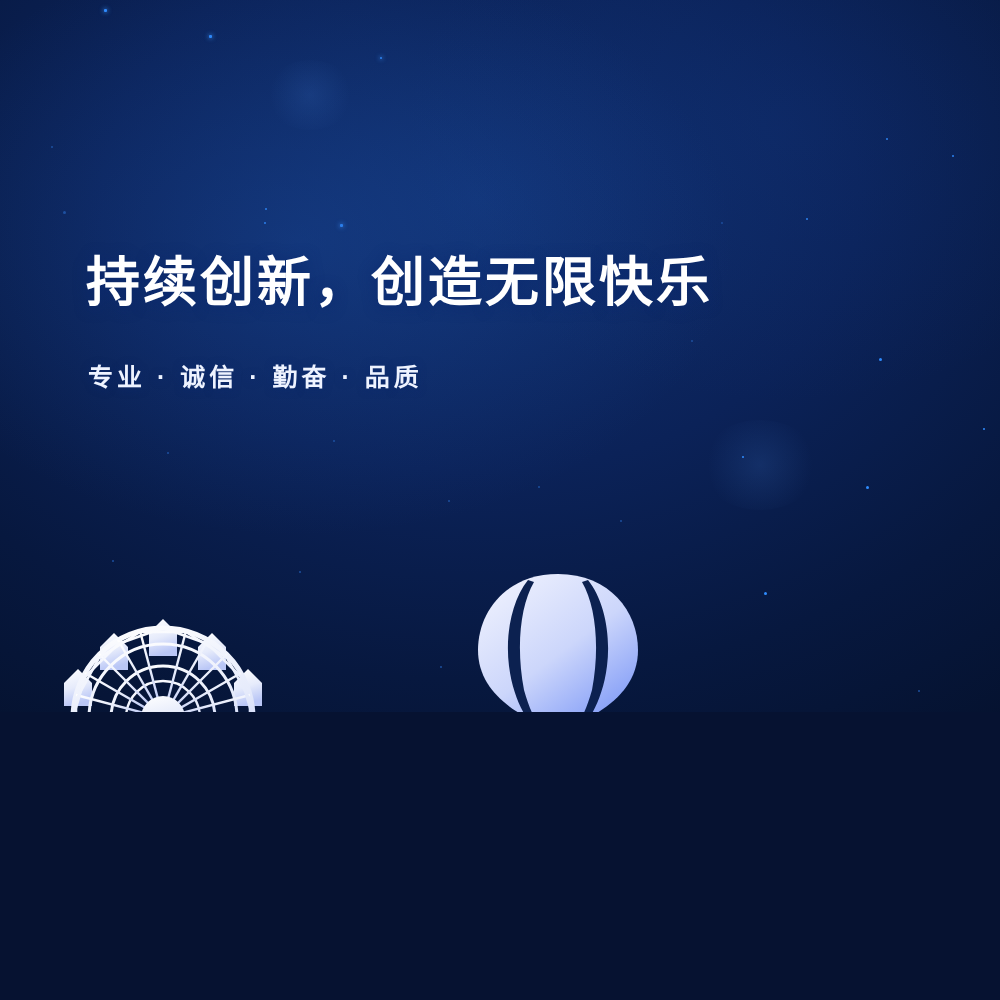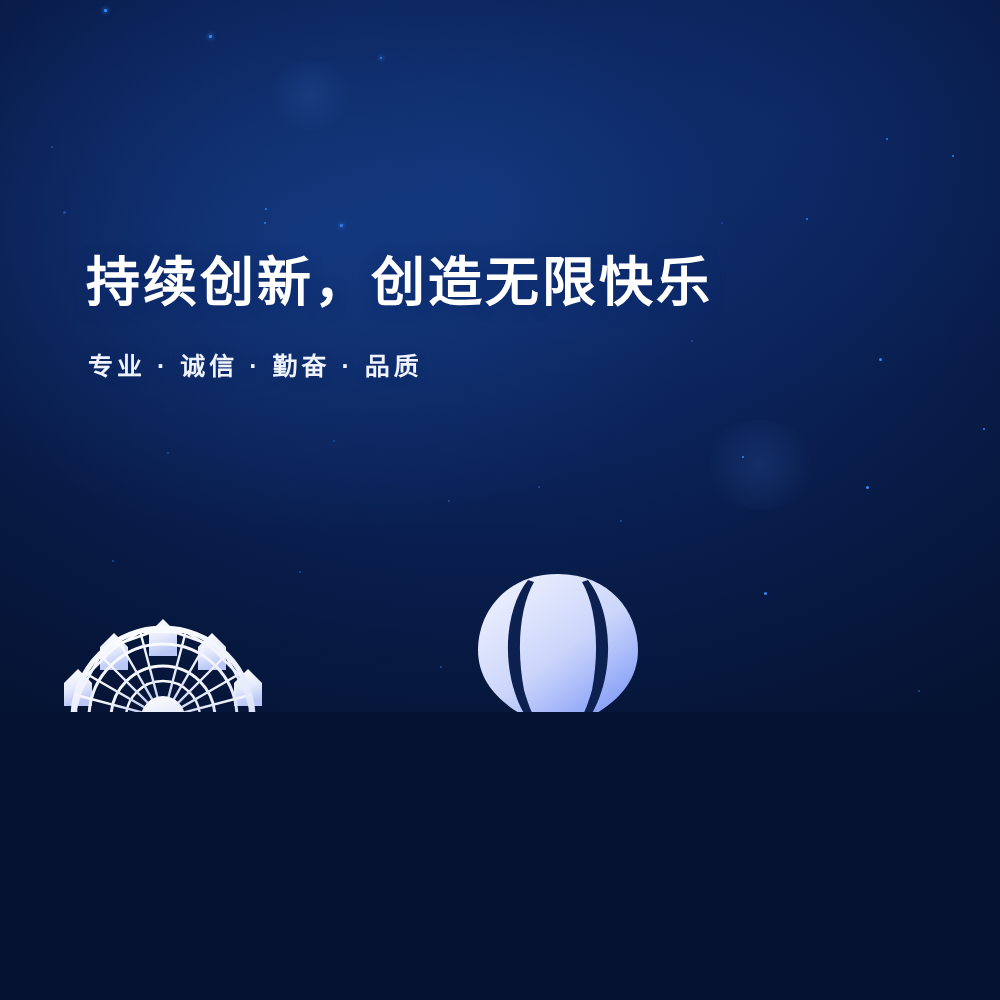--- a/index.html
+++ b/index.html
@@ -35,21 +35,21 @@
     margin:0;
     font-size:54px;
     line-height:1.12;
     font-weight:700;
     color:#ffffff;
     letter-spacing:3px;
     text-shadow:0 2px 14px rgba(10,40,110,.85);
     white-space:nowrap;
   }
   .subline{
-    margin:34px 0 0 2px;
+    margin:45px 0 0 2px;
     font-size:25px;
     font-weight:700;
     color:#eef3ff;
     letter-spacing:4px;
     white-space:nowrap;
     text-shadow:0 1px 8px rgba(10,40,110,.7);
   }
 
   
   .art{position:absolute;left:0;top:0;width:1000px;height:1000px;}

